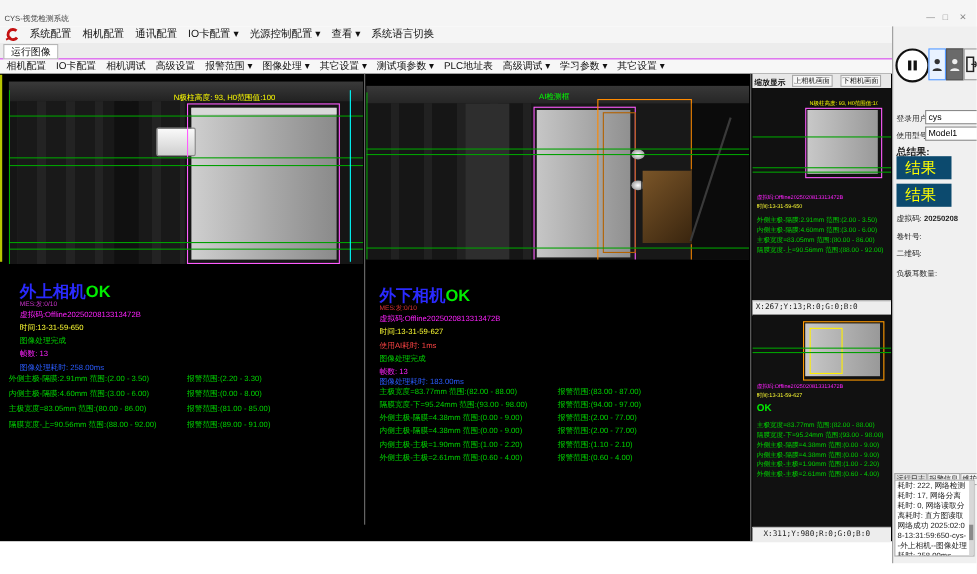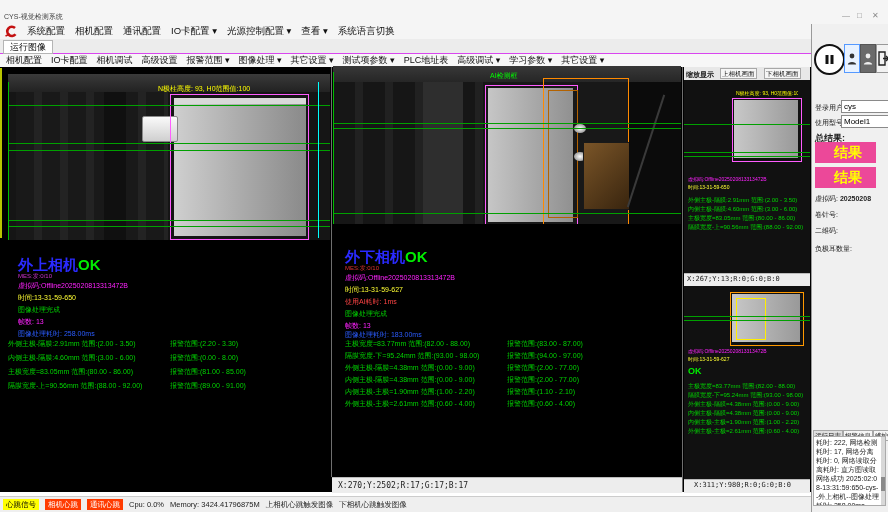--- a/index.html
+++ b/index.html
@@ -15,22 +15,22 @@
   .bar-row{display:flex;align-items:center;}
   .menu-item{font-size:9.5px;cursor:default;}
   .tool-item{font-size:9px;cursor:default;}
   .chip{background:#fafafa;border:1px solid #b5b5b5;font-size:9px;padding:0 6px;line-height:12px;}
   .statusbar-seg{background:#ededed;border-top:1px solid #bbb;font-size:8px;color:#222;}
   .meas-row{position:absolute;left:0;width:100%;font-size:7px;color:#00d400;white-space:nowrap;}
   .meas-alarm{position:absolute;left:162px;}
   .info-line{position:absolute;font-size:7px;white-space:nowrap;}
   .sb-label{position:absolute;font-size:7px;color:#222;white-space:nowrap;}
   .sb-input{position:absolute;width:45px;height:11px;font-size:8px;border:1px solid #8a8a8a;background:#fff;padding:0 2px;}
-  .result-badge{position:absolute;width:42px;height:21px;background:#ec4899;color:#ffff00;
-                font-weight:bold;font-size:14px;line-height:21px;padding-left:19px;}
+  .result-badge{position:absolute;width:42px;height:21px;background:#0c4a6e;color:#ffff00;
+                font-weight:normal;font-size:14px;line-height:21px;padding-left:8px;}
   .log-tab{background:#f6f6f6;border:1px solid #a8a8a8;font-size:6.5px;padding:0 1px;line-height:9px;display:inline-block;}
   .badge{font-size:7.5px;padding:1px 3px;line-height:9px;}
   .sidebar-btn{position:absolute;border:1px solid #999;background:#f2f2f2;display:flex;align-items:center;justify-content:center;}
   .preview-line{position:absolute;font-size:6px;white-space:nowrap;overflow:hidden;width:118px;}
 </style>
 </head>
 <body>
 
 <div id="app">
 
@@ -107,21 +107,21 @@
     <span class="info-line c-yel" style="left:10px;top:225px;">时间:13-31-59-650</span>
     <span class="info-line c-grn" style="left:10px;top:237px;">图像处理完成</span>
     <span class="info-line c-mag" style="left:10px;top:249px;">帧数: 13</span>
     <span class="info-line c-blu" style="left:10px;top:261px;">图像处理耗时: 258.00ms</span>
     <div class="meas-row" style="top:271px;"><span>外侧主极-隔膜:2.91mm 范围:(2.00 - 3.50)</span><span class="meas-alarm">报警范围:(2.20 - 3.30)</span></div>
     <div class="meas-row" style="top:285px;"><span>内侧主极-隔膜:4.60mm 范围:(3.00 - 6.00)</span><span class="meas-alarm">报警范围:(0.00 - 8.00)</span></div>
     <div class="meas-row" style="top:299px;"><span>主极宽度=83.05mm 范围:(80.00 - 86.00)</span><span class="meas-alarm">报警范围:(81.00 - 85.00)</span></div>
     <div class="meas-row" style="top:313px;"><span>隔膜宽度-上=90.56mm 范围:(88.00 - 92.00)</span><span class="meas-alarm">报警范围:(89.00 - 91.00)</span></div>
   </div>
 
-  <div class="abs" style="left:333px;top:60px;width:348px;height:409px;">
+  <div class="abs" style="left:333px;top:72px;width:348px;height:409px;">
     <div class="abs" style="left:0;top:6px;width:348px;height:158px;background:#181818;overflow:hidden;">
       <div class="abs" style="left:0;top:0;width:348px;height:16px;background:linear-gradient(#383838,#262626);"></div>
       <div class="abs" style="left:0;top:16px;width:152px;height:142px;background:repeating-linear-gradient(90deg,#161616 0 22px,#212121 22px 30px);"></div>
       <div class="abs" style="left:90px;top:16px;width:40px;height:142px;background:#2e2e2e;"></div>
       <div class="abs" style="left:155px;top:22px;width:85px;height:134px;background:linear-gradient(90deg,#c6c6c6,#909090);"></div>
       <div class="abs" style="left:152px;top:19px;width:91px;height:140px;border:1px solid #ff5cff;"></div>
       <div class="abs" style="left:210px;top:12px;width:84px;height:146px;border:1px solid #ff8a00;"></div>
       <div class="abs" style="left:215px;top:24px;width:28px;height:126px;border:1px solid #b36200;"></div>
       <div class="abs" style="left:241px;top:58px;width:12px;height:9px;border-radius:50%;background:radial-gradient(#fff,#777);"></div>
       <div class="abs" style="left:241px;top:86px;width:12px;height:9px;border-radius:50%;background:radial-gradient(#fff,#777);"></div>
@@ -189,23 +189,20 @@
       <span class="preview-line c-grn" style="left:4px;top:114px;">外侧主极-隔膜=4.38mm 范围:(0.00 - 9.00)</span>
       <span class="preview-line c-grn" style="left:4px;top:123px;">内侧主极-隔膜=4.38mm 范围:(0.00 - 9.00)</span>
       <span class="preview-line c-grn" style="left:4px;top:132px;">内侧主极-主极=1.90mm 范围:(1.00 - 2.20)</span>
       <span class="preview-line c-grn" style="left:4px;top:141px;">外侧主极-主极=2.61mm 范围:(0.60 - 4.00)</span>
     </div>
     <div class="statusbar-seg abs" style="left:0;top:412px;width:126px;height:13px;">
       <span class="mono" style="margin-left:10px;font-size:7px;">X:311;Y:980;R:0;G:0;B:0</span>
     </div>
   </div>
 
-  <div class="statusbar-seg abs" style="left:332px;top:477px;width:350px;height:15px;">
-    <span class="mono" style="margin-left:6px;line-height:15px;">X:270;Y:2502;R:17;G:17;B:17</span>
-  </div>
 
   <div class="abs" style="left:811px;top:24px;width:77px;height:488px;background:#f0f0f0;border-left:1px solid #9a9a9a;box-sizing:border-box;">
     <div class="sidebar-btn" style="left:2px;top:20px;width:27px;height:27px;border-radius:50%;background:#fff;border:2px solid #111;">
       <span style="display:inline-flex;">
         <svg width="13" height="13" viewBox="0 0 13 13">
             <rect x="2.5" y="2" width="3" height="9" fill="#111"></rect>
             <rect x="7.5" y="2" width="3" height="9" fill="#111"></rect>
           </svg>
       </span>
     </div>
@@ -251,23 +248,14 @@
       <span class="log-tab" style="background:#e0e0e0;">运行日志</span><span class="log-tab">报警信息</span><span class="log-tab">维护信息</span>
     </div>
     <div class="abs" style="left:1px;top:412px;width:73px;height:70px;background:#fff;border:1px solid #aaa;box-sizing:border-box;overflow:hidden;">
       <div style="font-size:7px;line-height:9px;padding:1px 5px 1px 2px;word-break:break-all;color:#222;">耗时: 222, 网络检测耗时: 17, 网络分离耗时: 0, 网络读取分离耗时: 直方图读取网络成功 2025:02:08-13:31:59:650-cys--外上相机--图像处理耗时: 258.00ms</div>
       <div class="abs" style="right:0;top:0;width:4px;height:68px;background:#d8d8d8;">
         <div style="position:absolute;top:40px;width:4px;height:14px;background:#8a8a8a;"></div>
       </div>
     </div>
   </div>
 
-  <div class="abs bar-row" style="left:0;top:496px;width:811px;height:16px;background:#efefef;border-top:1px solid #ccc;gap:6px;padding-left:3px;box-sizing:border-box;">
-    <span class="badge" style="background:#ffff00;color:#000;">心跳信号</span>
-    <span class="badge" style="background:#ff3b00;color:#fff;">相机心跳</span>
-    <span class="badge" style="background:#ff3b00;color:#fff;">通讯心跳</span>
-    <span style="font-size:7.5px;color:#222;">Cpu: 0.0%</span>
-    <span style="font-size:7.5px;color:#222;">Memory: 3424.41796875M</span>
-    <span style="font-size:7.5px;color:#222;">上相机心跳触发图像</span>
-    <span style="font-size:7.5px;color:#222;">下相机心跳触发图像</span>
-  </div>
 
 </div>
 
 </body></html>

